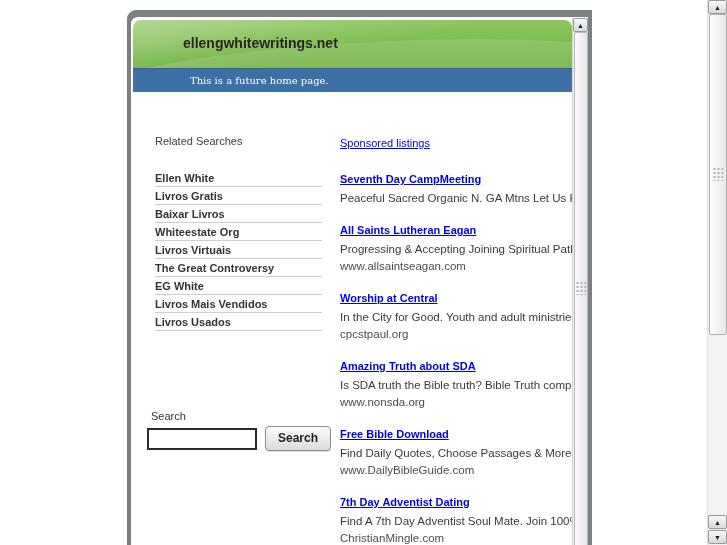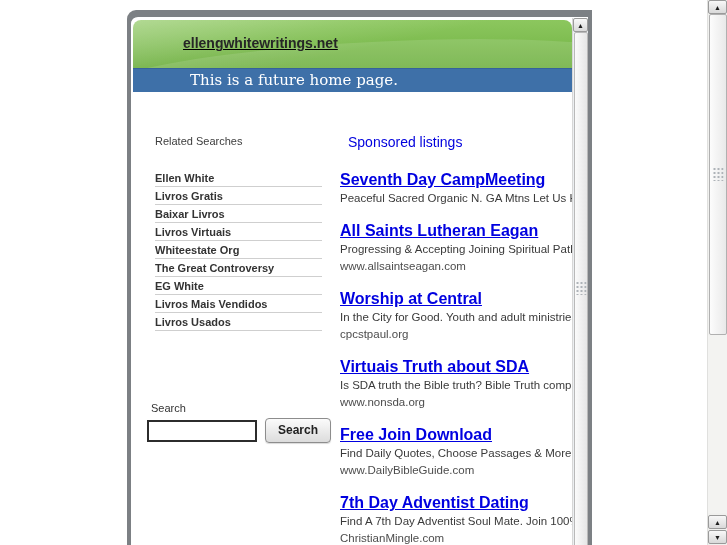--- a/index.html
+++ b/index.html
@@ -13,54 +13,54 @@
            padding:7px 4px 0 4px; overflow:hidden; }
   .frame-inner { width:100%; height:100%; background:#fff; border-radius:7px 0 0 0;
                  display:flex; flex-direction:row; overflow:hidden; padding-top:1px; }
   .viewport { flex:1 1 auto; overflow:hidden; position:relative; background:#fff; padding:2px 0 0 2px; }
 
   
   .green-hd { height:48px; margin-right:0; border-radius:8px 8px 0 0;
               background-image:
                 linear-gradient(168deg, rgba(255,255,255,0.33) 0%, rgba(255,255,255,0.10) 34%, rgba(255,255,255,0) 55%),
                 linear-gradient(#8cc75e, #6fb041);
-              position:relative; overflow:hidden;text-decoration:underline; }
+              position:relative; overflow:hidden; }
   .green-hd .wave { position:absolute; left:-40px; top:22px; width:560px; height:70px;
                     background:rgba(255,255,255,0.12); border-radius:50% 50% 0 0;
                     transform:rotate(-3deg); }
   .site-title { position:relative; padding-left:50px; line-height:47px;
                 font-size:14px; font-weight:bold; color:#262626; }
   .blue-bar { height:24px; background:#3e70a8; border-top:1px solid #35629a; }
-  .tagline { font-family:"DejaVu Serif", serif; font-size:15px; color:#ffffff;
+  .tagline { font-family:"DejaVu Serif", serif; font-size:10px; color:#ffffff;
              padding-left:57px; line-height:23px; }
 
   
   .main { position:relative; width:100%; height:430px; }
 
   .sidebar { position:absolute; left:22px; top:43px; width:167px; }
   .rs-heading { font-size:11px; color:#3d3d3d; }
   .rs-list { margin-top:22px; }
   .rs-item { font-size:11px; font-weight:bold; color:#333;
              padding:3px 0 2px 0; border-bottom:1px solid #cfcfcf; cursor:pointer; }
 
-  .search-box { position:absolute; left:14px; top:310px; }
+  .search-box { position:absolute; left:14px; top:318px; }
   .search-label { font-size:11px; color:#333; margin-left:4px; margin-bottom:4px; }
   .search-row { display:flex; align-items:center; }
   .search-input { width:110px; height:22px; border:2px solid #2c2c2c; background:#fff;
                   font-size:12px; padding:0 3px; border-radius:0; outline:none; }
   .search-btn { margin-left:8px; padding:4px 12px 5px 12px; font-size:12px; font-weight:bold;
                 color:#222; background:linear-gradient(#fbfbfb,#dcdcdc);
                 border:1px solid #8d8d8d; border-radius:4px; cursor:pointer;
                 font-family:"Liberation Sans", sans-serif; box-shadow:0 1px 1px rgba(0,0,0,0.15); }
 
   .listings { position:absolute; left:207px; top:41px; width:320px; }
-  .sponsored-link { font-size:14px; color:#0000dd; cursor:pointer; display:inline-block;margin-left:8px; }
+  .sponsored-link { font-size:11px; color:#0000dd; text-decoration:underline; cursor:pointer; display:inline-block; }
   .listing { margin-top:15px; }
   .listing:first-of-type { margin-top:19px; }
-  .listing-title { font-size:16px; font-weight:bold; color:#0000e0; text-decoration:underline;
+  .listing-title { font-size:11px; font-weight:bold; color:#0000e0; text-decoration:underline;
                    white-space:nowrap; cursor:pointer; line-height:19px; display:block; }
   .listing-desc { font-size:11.5px; color:#3a3a3a; white-space:nowrap; margin-top:2px; line-height:15px; }
   .listing-url  { font-size:11.5px; color:#4d4d4d; white-space:nowrap; margin-top:2px; line-height:15px; }
 
   
   .sb-btn { width:100%; height:14px; background:linear-gradient(#f8f8f8,#d9d9d9);
             border:1px solid #9a9a9a; border-radius:2px; display:flex;
             align-items:center; justify-content:center; cursor:pointer; }
   .sb-arrow { font-size:7px; color:#1d1d1d; line-height:7px; }
 
@@ -103,22 +103,22 @@
         </div>
 
         <div class="main">
 
           <div class="sidebar">
             <div class="rs-heading">Related Searches</div>
             <div class="rs-list">
               <div class="rs-item">Ellen White</div>
               <div class="rs-item">Livros Gratis</div>
               <div class="rs-item">Baixar Livros</div>
+              <div class="rs-item">Whiteestate Org</div>
               <div class="rs-item">Livros Virtuais</div>
-              <div class="rs-item">Whiteestate Org</div>
               <div class="rs-item">The Great Controversy</div>
               <div class="rs-item">EG White</div>
               <div class="rs-item">Livros Mais Vendidos</div>
               <div class="rs-item">Livros Usados</div>
             </div>
           </div>
 
           <div class="search-box">
             <div class="search-label">Search</div>
             <div class="search-row">
@@ -138,26 +138,26 @@
               <span class="listing-title">All Saints Lutheran Eagan</span>
               <div class="listing-desc">Progressing &amp; Accepting Joining Spiritual Path</div>
               <div class="listing-url">www.allsaintseagan.com</div>
             </div>
             <div class="listing">
               <span class="listing-title">Worship at Central</span>
               <div class="listing-desc">In the City for Good. Youth and adult ministries</div>
               <div class="listing-url">cpcstpaul.org</div>
             </div>
             <div class="listing">
-              <span class="listing-title">Virtuais Truth about SDA</span>
+              <span class="listing-title">Amazing Truth about SDA</span>
               <div class="listing-desc">Is SDA truth the Bible truth? Bible Truth compar</div>
               <div class="listing-url">www.nonsda.org</div>
             </div>
             <div class="listing">
-              <span class="listing-title">Free Join Download</span>
+              <span class="listing-title">Free Bible Download</span>
               <div class="listing-desc">Find Daily Quotes, Choose Passages &amp; More w</div>
               <div class="listing-url">www.DailyBibleGuide.com</div>
             </div>
             <div class="listing">
               <span class="listing-title">7th Day Adventist Dating</span>
               <div class="listing-desc">Find A 7th Day Adventist Soul Mate. Join 100%</div>
               <div class="listing-url">ChristianMingle.com</div>
             </div>
           </div>
 

